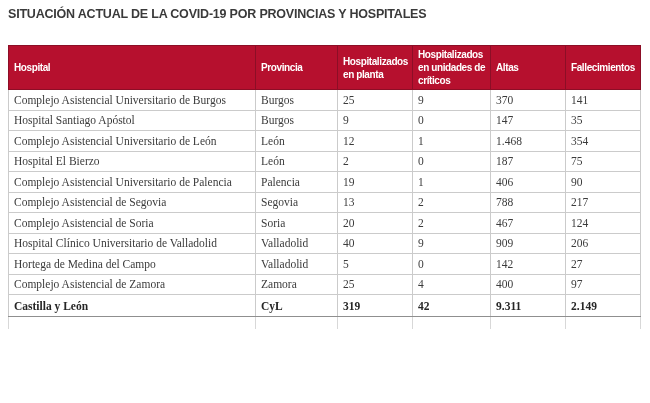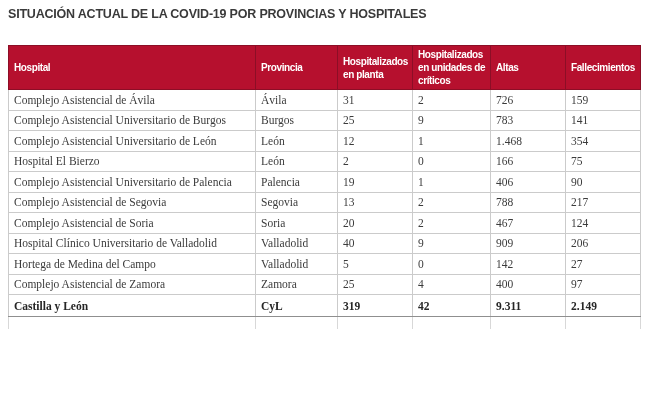--- a/index.html
+++ b/index.html
@@ -98,49 +98,49 @@
         <th>Hospital</th>
         <th>Provincia</th>
         <th>Hospitalizados en planta</th>
         <th>Hospitalizados en unidades de críticos</th>
         <th>Altas</th>
         <th>Fallecimientos</th>
       </tr>
     </thead>
     <tbody>
         <tr>
-          <td>Complejo Asistencial de Ávila</td>
-          <td>Ávila</td>
-          <td>31</td>
-          <td>2</td>
-          <td>726</td>
-          <td>159</td>
-        </tr>
-        <tr>
           <td>Complejo Asistencial Universitario de Burgos</td>
           <td>Burgos</td>
           <td>25</td>
           <td>9</td>
-          <td>783</td>
+          <td>370</td>
           <td>141</td>
+        </tr>
+        <tr>
+          <td>Hospital Santiago Apóstol</td>
+          <td>Burgos</td>
+          <td>9</td>
+          <td>0</td>
+          <td>147</td>
+          <td>35</td>
         </tr>
         <tr>
           <td>Complejo Asistencial Universitario de León</td>
           <td>León</td>
           <td>12</td>
           <td>1</td>
           <td>1.468</td>
           <td>354</td>
         </tr>
         <tr>
           <td>Hospital El Bierzo</td>
           <td>León</td>
           <td>2</td>
           <td>0</td>
-          <td>166</td>
+          <td>187</td>
           <td>75</td>
         </tr>
         <tr>
           <td>Complejo Asistencial Universitario de Palencia</td>
           <td>Palencia</td>
           <td>19</td>
           <td>1</td>
           <td>406</td>
           <td>90</td>
         </tr>

